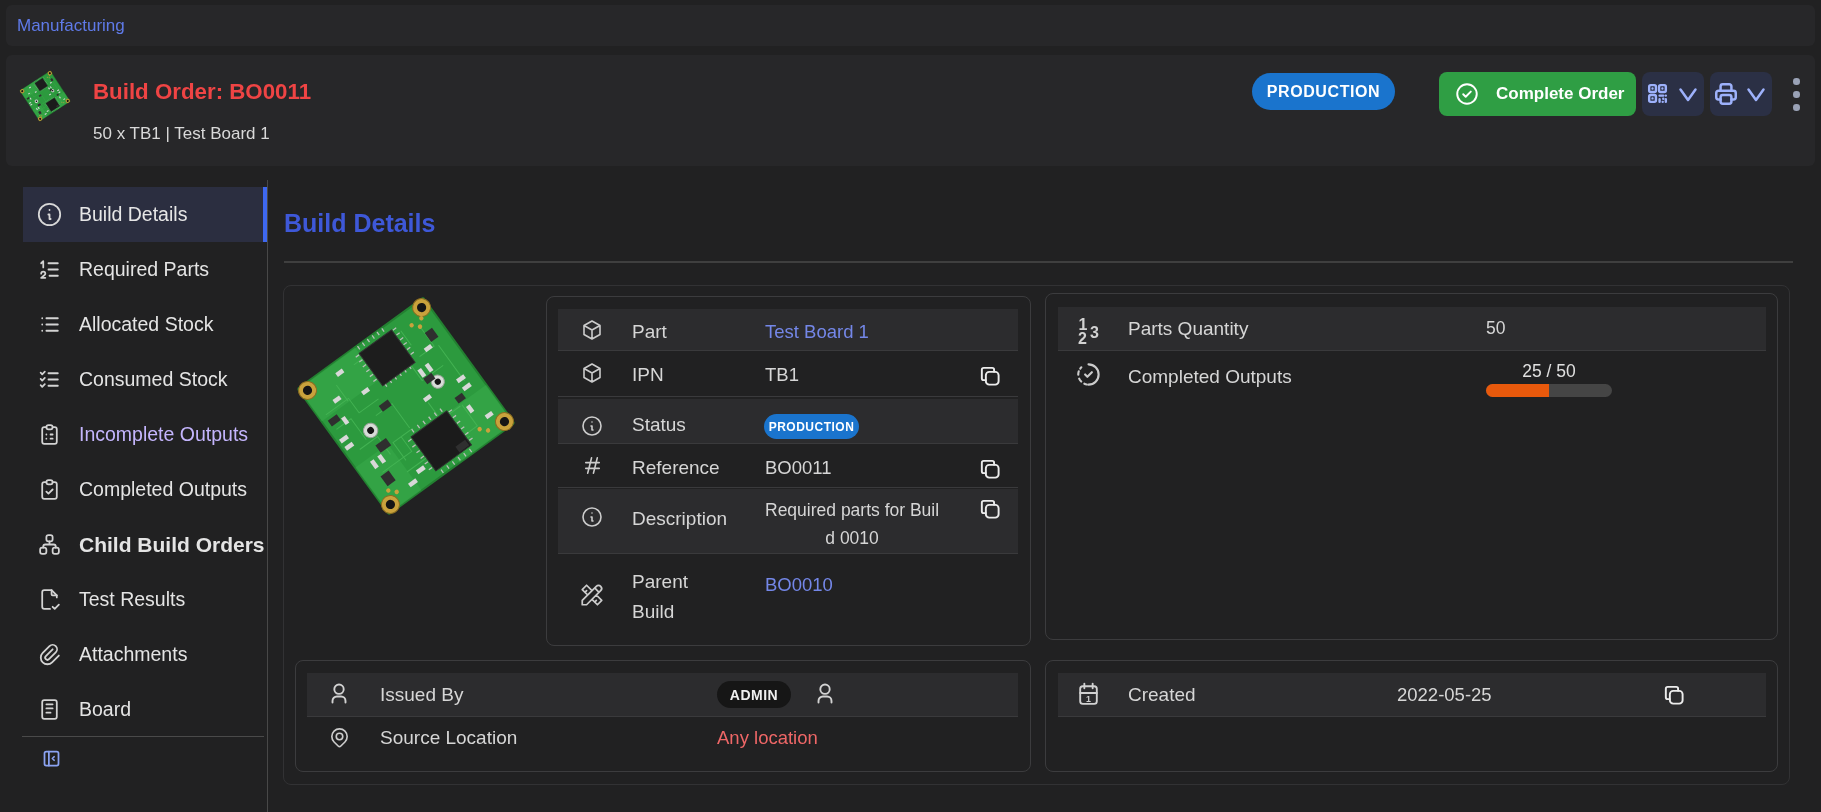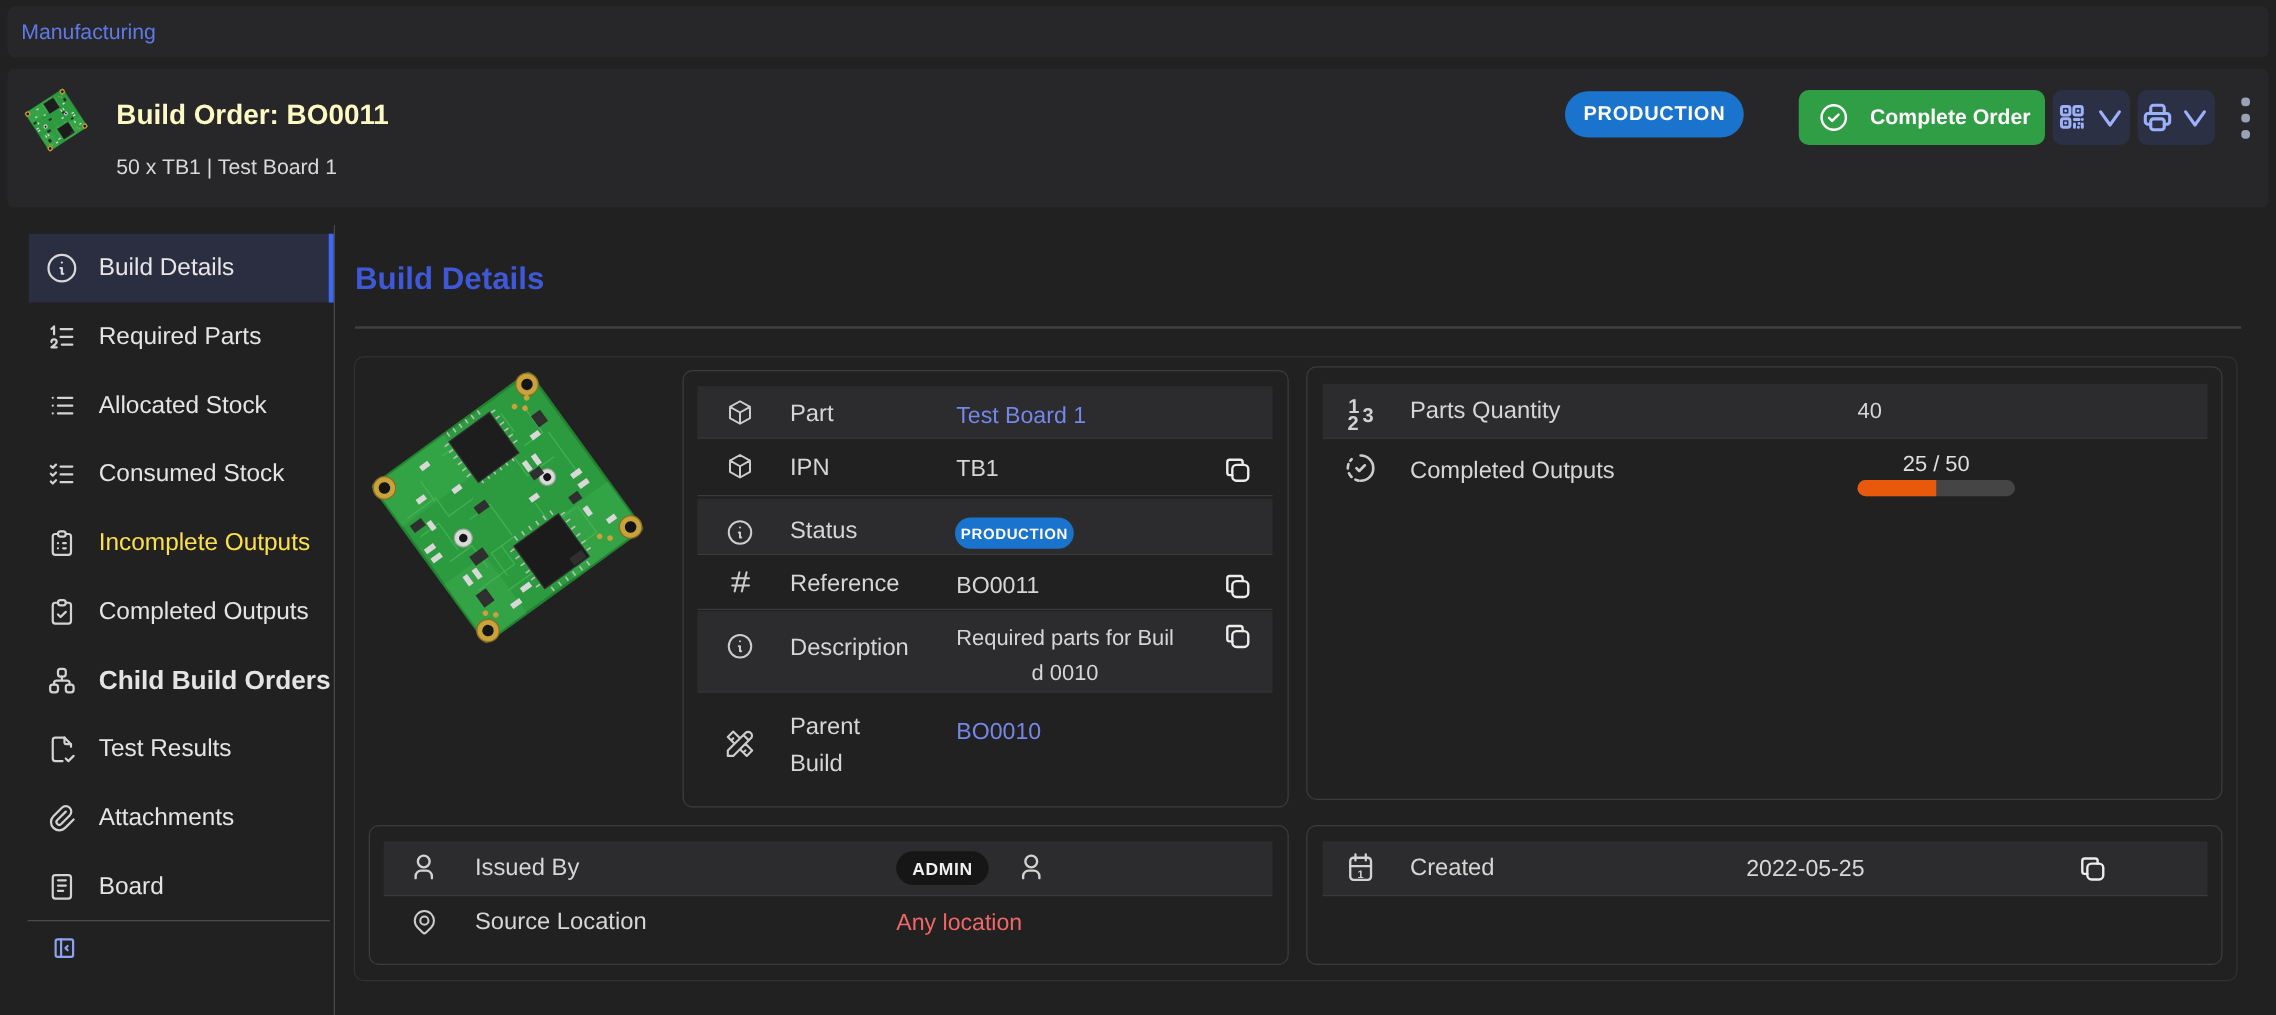--- a/index.html
+++ b/index.html
@@ -20,21 +20,21 @@
 
 <div class="paper" style="left:6px; top:5px; width:1809px; height:41px;"></div>
 <div class="abs" style="left:17px; top:5px; height:41px; line-height:41px; color:#5f7ae8; font-size:17px;">Manufacturing</div>
 
 <div class="paper" style="left:6px; top:55px; width:1809px; height:111px;"></div>
 <svg id="thumb" style="left:17px; top:68px;" width="56" height="56" viewBox="0 0 240 240">
     <g transform="translate(120,120) rotate(-33)">
       <use href="#pcbart"></use>
     </g>
   </svg>
-<div class="abs" style="left:93px; top:79px; font-size:22.3px; font-weight:bold; color:#fef9c3;">Build Order: BO0011</div>
+<div class="abs" style="left:93px; top:79px; font-size:22.3px; font-weight:bold; color:#ef4444;">Build Order: BO0011</div>
 <div class="abs" style="left:93px; top:124px; font-size:17px; color:#d9d9d9;">50 x TB1 | Test Board 1</div>
 
 <div class="abs ctr" style="left:1252px; top:73px; width:143px; height:37px; background:#1a74cd; border-radius:19px; justify-content:center; color:#fff; font-weight:bold; font-size:16px; letter-spacing:.6px;">PRODUCTION</div>
 
 <div class="abs" style="left:1439px; top:72px; width:197px; height:44px; background:#2f9e44; border-radius:8px;"></div>
 <div class="abs" style="left:1496px; top:72px; height:28px; line-height:44px; color:#fff; font-size:17px; font-weight:bold;">Complete Order</div>
 
 <div class="abs" style="left:1642px; top:72px; width:62px; height:44px; background:#2b3045; border-radius:8px;"></div>
 <div class="abs" style="left:1710px; top:72px; width:62px; height:44px; background:#2b3045; border-radius:8px;"></div>
 <div id="hdr-icons">
@@ -67,21 +67,21 @@
   <div class="abs" style="left:1793px; top:91px; width:6.5px; height:6.5px; border-radius:50%; background:#9aa2b6;"></div>
   <div class="abs" style="left:1793px; top:104px; width:6.5px; height:6.5px; border-radius:50%; background:#9aa2b6;"></div>
 </div>
 
 <div id="sidebar">
   <div class="abs" style="left:23px; top:187px; width:244px; height:55px; background:#2b2e40; border-right:4px solid #3e68f0;"></div>
   <div class="abs" style="left:79px; top:187px; line-height:55px; font-size:19.5px; color:#e6e6e6;">Build Details</div>
   <div class="abs" style="left:79px; top:242px; line-height:55px; font-size:19.5px; color:#e4e4e4;">Required Parts</div>
   <div class="abs" style="left:79px; top:297px; line-height:55px; font-size:19.5px; color:#e4e4e4;">Allocated Stock</div>
   <div class="abs" style="left:79px; top:352px; line-height:55px; font-size:19.5px; color:#e4e4e4;">Consumed Stock</div>
-  <div class="abs" style="left:79px; top:407px; line-height:55px; font-size:19.5px; color:#fde047;">Incomplete Outputs</div>
+  <div class="abs" style="left:79px; top:407px; line-height:55px; font-size:19.5px; color:#c4b5fd;">Incomplete Outputs</div>
   <div class="abs" style="left:79px; top:462px; line-height:55px; font-size:19.5px; color:#e4e4e4;">Completed Outputs</div>
   <div class="abs" style="left:79px; top:517px; line-height:55px; font-size:21px; color:#e4e4e4;font-weight:bold;">Child Build Orders</div>
   <div class="abs" style="left:79px; top:572px; line-height:55px; font-size:19.5px; color:#e4e4e4;text-align:center;">Test Results</div>
   <div class="abs" style="left:79px; top:627px; line-height:55px; font-size:19.5px; color:#e4e4e4;">Attachments</div>
   <div class="abs" style="left:79px; top:682px; line-height:55px; font-size:19.5px; color:#e4e4e4;">Board</div>
 
   <svg style="left:36px; top:201px;" width="27" height="27" viewBox="0 0 24 24" fill="none" stroke="#d8d8d8" stroke-width="1.6" stroke-linecap="round" stroke-linejoin="round">
       <circle cx="12" cy="12" r="9.5"></circle>
       <path d="M12 8h.01M11 12h1v4h1"></path>
     </svg>
@@ -250,21 +250,21 @@
   <div class="val" style="left:765px; top:496px; font-size:17.5px; line-height:28px;text-align:center;">Required parts for Buil<br>d 0010</div>
   <div class="val link" style="left:765px; top:574px;">BO0010</div>
 </div>
 
 <div class="card" style="left:1045px; top:293px; width:733px; height:347px;"></div>
 <div id="right-table">
   <div class="rowbg" style="left:1058px; top:307px; width:708px; height:43px;"></div>
   <div class="abs" style="left:1058px; top:350px; width:708px; height:1px; background:#3a3a3c;"></div>
   <div class="lbl" style="left:1128px; top:318px;">Parts Quantity</div>
   <div class="lbl" style="left:1128px; top:366px;">Completed Outputs</div>
-  <div class="val" style="left:1486px; top:317px; font-size:17.5px;">40</div>
+  <div class="val" style="left:1486px; top:317px; font-size:17.5px;">50</div>
   <div class="abs" style="left:1486px; top:361px; width:126px; text-align:center; color:#e0e0e0; font-size:17.5px;">25 / 50</div>
   <div class="abs" style="left:1486px; top:384px; width:126px; height:13px; background:#454545; border-radius:7px;"></div>
   <div class="abs" style="left:1486px; top:384px; width:63px; height:13px; background:#e8590c; border-radius:7px 0 0 7px;"></div>
 </div>
 
 <div class="card" style="left:295px; top:660px; width:736px; height:112px;"></div>
 <div id="bl-table">
   <div class="rowbg" style="left:307px; top:673px; width:711px; height:43px;"></div>
   <div class="abs" style="left:307px; top:716px; width:711px; height:1px; background:#3a3a3c;"></div>
   <div class="lbl" style="left:380px; top:684px;">Issued By</div>

